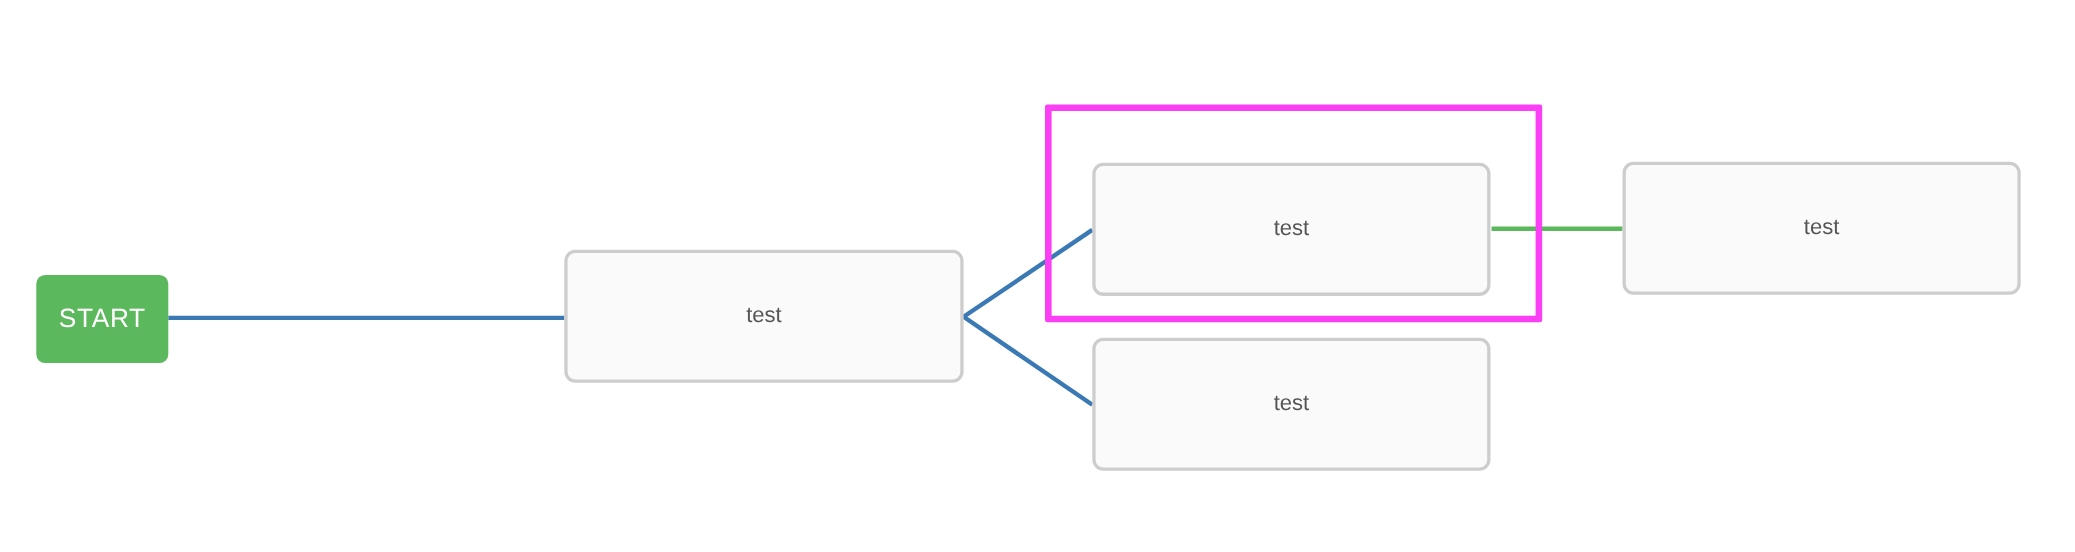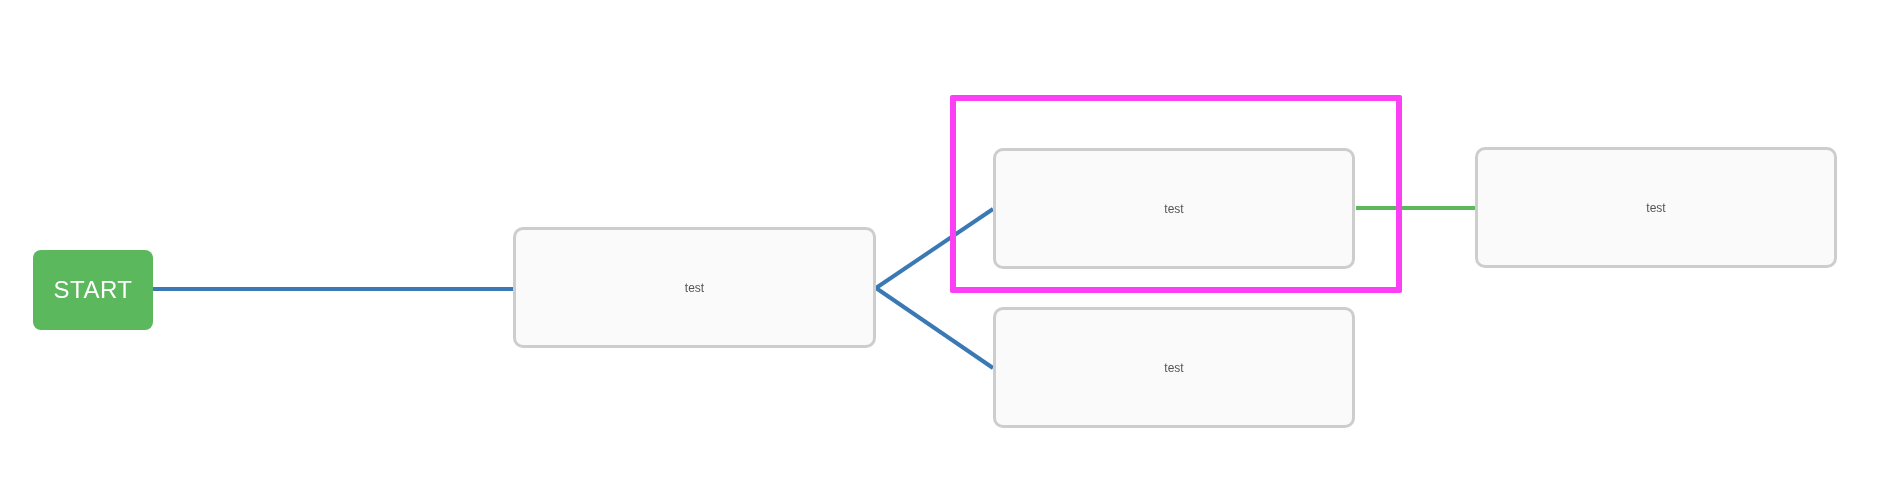--- a/index.html
+++ b/index.html
@@ -25,21 +25,21 @@
   }
   .flow-node {
     position: absolute;
     box-sizing: border-box;
     background: #fafafa;
     border: 3px solid #cdcdcd;
     border-radius: 10px;
     display: flex;
     align-items: center;
     justify-content: center;
-    font-size: 12px;
+    font-size: 20px;
     color: #555555;
     z-index: 2;
     cursor: pointer;
   }
   #node-1 { left: 513px;  top: 227px; width: 363px; height: 121px; }
   #node-2 { left: 993px;  top: 148px; width: 362px; height: 121px; }
   #node-3 { left: 993px;  top: 307px; width: 362px; height: 121px; }
   #node-4 { left: 1475px; top: 147px; width: 362px; height: 121px; }
   #start-node {
     position: absolute;

